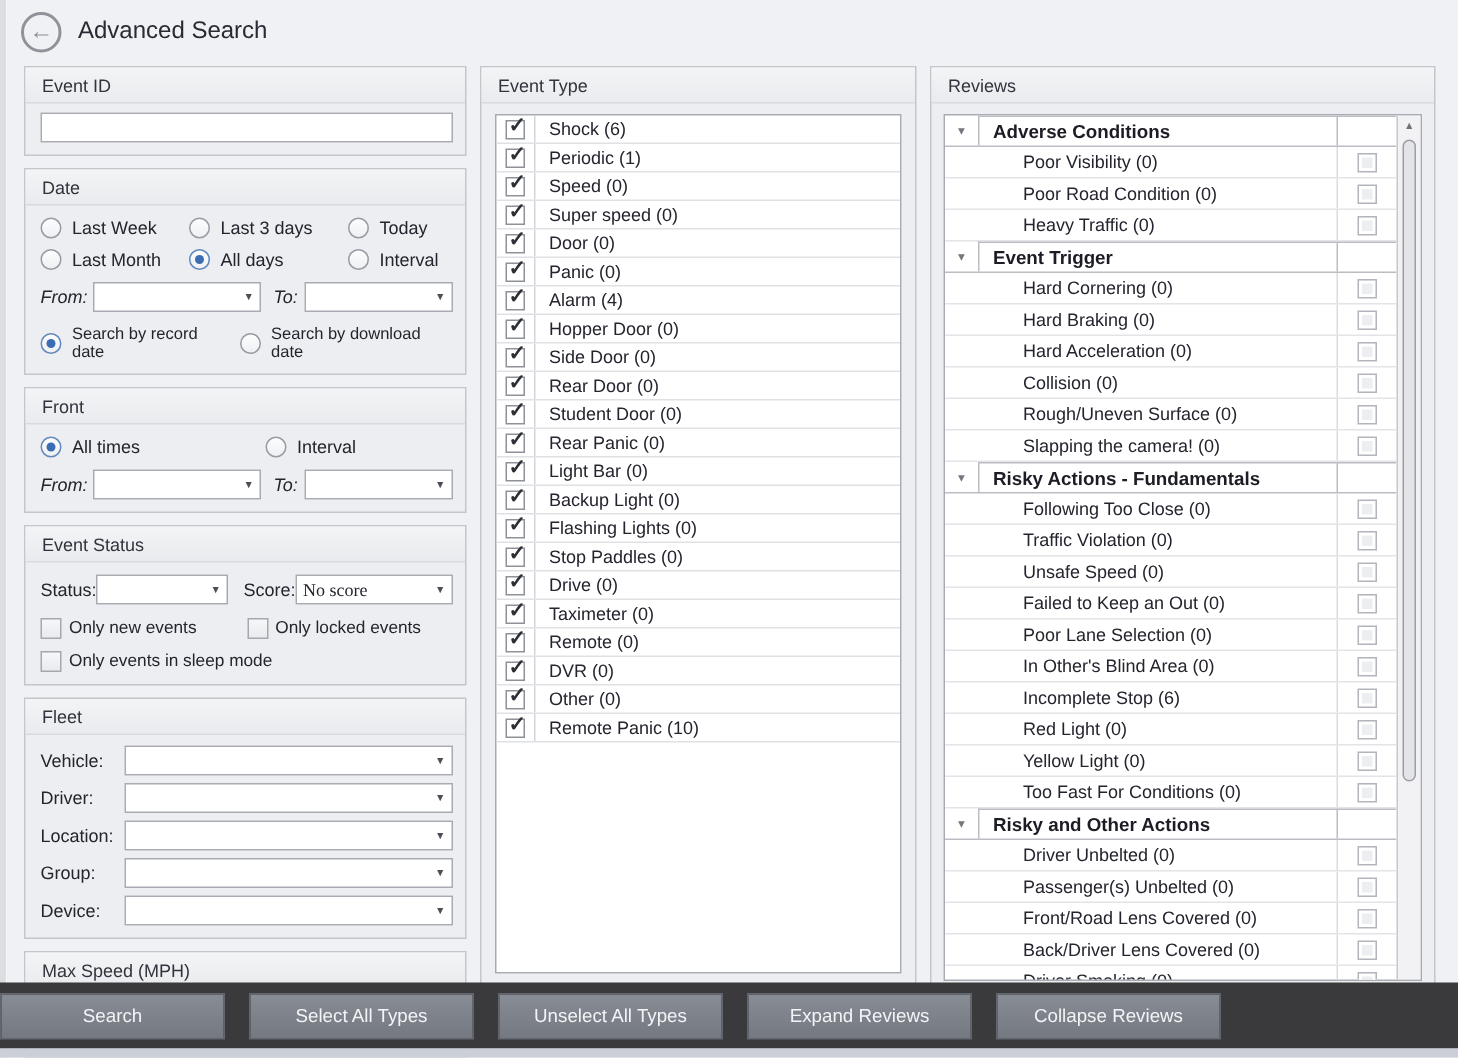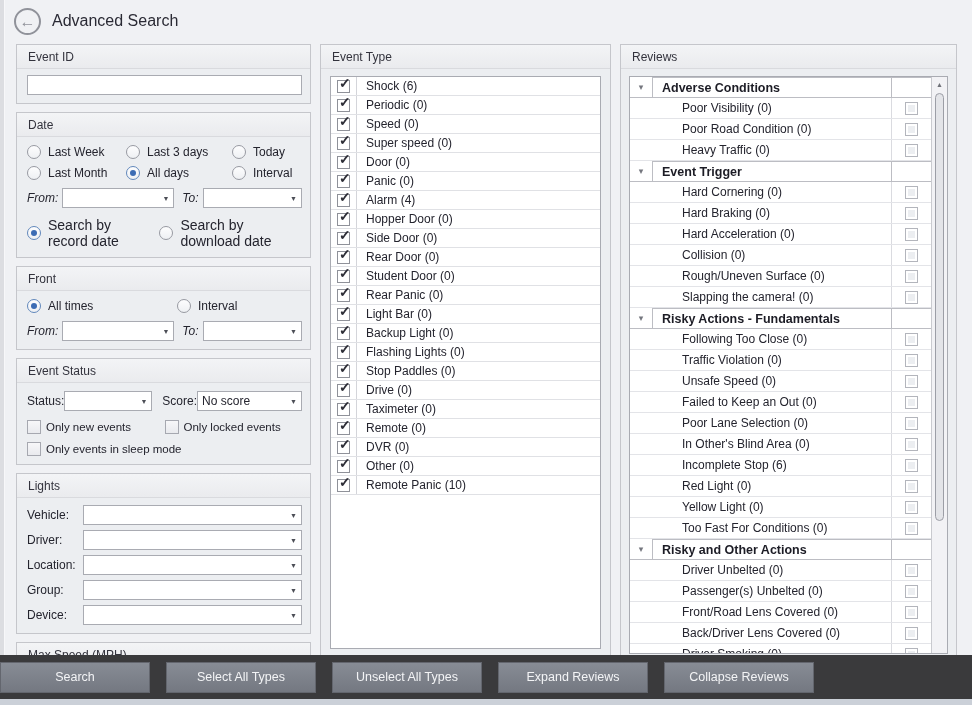--- a/index.html
+++ b/index.html
@@ -30,27 +30,27 @@
   .radio-grid3 { display:grid; grid-template-columns:99px 106px auto; row-gap:7px; margin:2px 0 8px; }
   .radio-grid2 { display:grid; grid-template-columns:150px auto; margin:2px 0 8px; }
   .radio-row { display:flex; align-items:center; gap:7px; font-size:12px; }
   .radio { width:14px; height:14px; border-radius:50%; border:1px solid #989aa2; background:linear-gradient(#fdfdfe,#eef0f3); position:relative; flex:none; }
   .radio.sel { border-color:#6288bc; }
   .radio .dot { position:absolute; left:3px; top:3px; width:6px; height:6px; border-radius:50%; background:#3c6cb4; }
 
   .ft-row { display:flex; align-items:center; margin-top:2px;font-style:italic; }
   .ft-row .flabel { margin-right:4px; }
   .dd { height:20px; background:#fff; border:1px solid #a9abb2; display:flex; align-items:center; flex:none; }
-  .dd-v { flex:1; font-size:12px; padding-left:4px; white-space:nowrap; overflow:hidden; }
+  .dd-v { flex:1; font-size:12px; padding-left:4px; white-space:nowrap; overflow:hidden;font-family:Liberation Serif, serif; }
   .dd-a { width:15px; font-size:7px; color:#4c4e56; text-align:center; flex:none; }
   .dd-from { width:112px; margin-right:8px; }
   .dd-to { flex:1; }
 
   .search-by { display:flex; gap:6px; margin-top:9px; }
-  .search-by .lbl { font-size:14px; }
+  .search-by .lbl { font-size:11px; }
 
   .status-row { display:flex; align-items:center; margin-top:2px; }
   .dd-status { width:88px; margin-right:10px; }
   .dd-score { flex:1; }
   .cb-grid { display:flex; flex-wrap:wrap; row-gap:8px; margin-top:9px; }
   .check-row { display:flex; align-items:center; gap:5px; width:50%; font-size:11.5px; }
   .check-row:nth-child(3) { width:100%; }
   .cb { width:14px; height:14px; border:1px solid #a6a8b0; background:linear-gradient(#f7f7f9,#e9eaee); flex:none; }
 
   .fleet-row { display:flex; align-items:center; margin-top:5px; }
@@ -228,21 +228,21 @@
           </div>
           <div class="check-row">
             <span class="cb"></span>
             <span class="lbl">Only events in sleep mode</span>
           </div>
         </div>
     </div>
   </div>
 
   <div class="groupbox">
-    <div class="gb-header">Lights</div>
+    <div class="gb-header">Fleet</div>
     <div class="gb-body">
         <div class="fleet-row">
           <span class="fleet-label">Vehicle:</span>
           <div class="dd">
             <span class="dd-v"></span>
             <span class="dd-a">▼</span>
           </div>
         </div>
         <div class="fleet-row">
           <span class="fleet-label">Driver:</span>
@@ -293,21 +293,21 @@
           </span>
         </span>
         <span class="et-label">Shock (6)</span>
       </div>
       <div class="et-row">
         <span class="et-cbcell">
           <span class="et-cb">
             <span class="et-check">✓</span>
           </span>
         </span>
-        <span class="et-label">Periodic (0)</span>
+        <span class="et-label">Periodic (1)</span>
       </div>
       <div class="et-row">
         <span class="et-cbcell">
           <span class="et-cb">
             <span class="et-check">✓</span>
           </span>
         </span>
         <span class="et-label">Speed (0)</span>
       </div>
       <div class="et-row">

